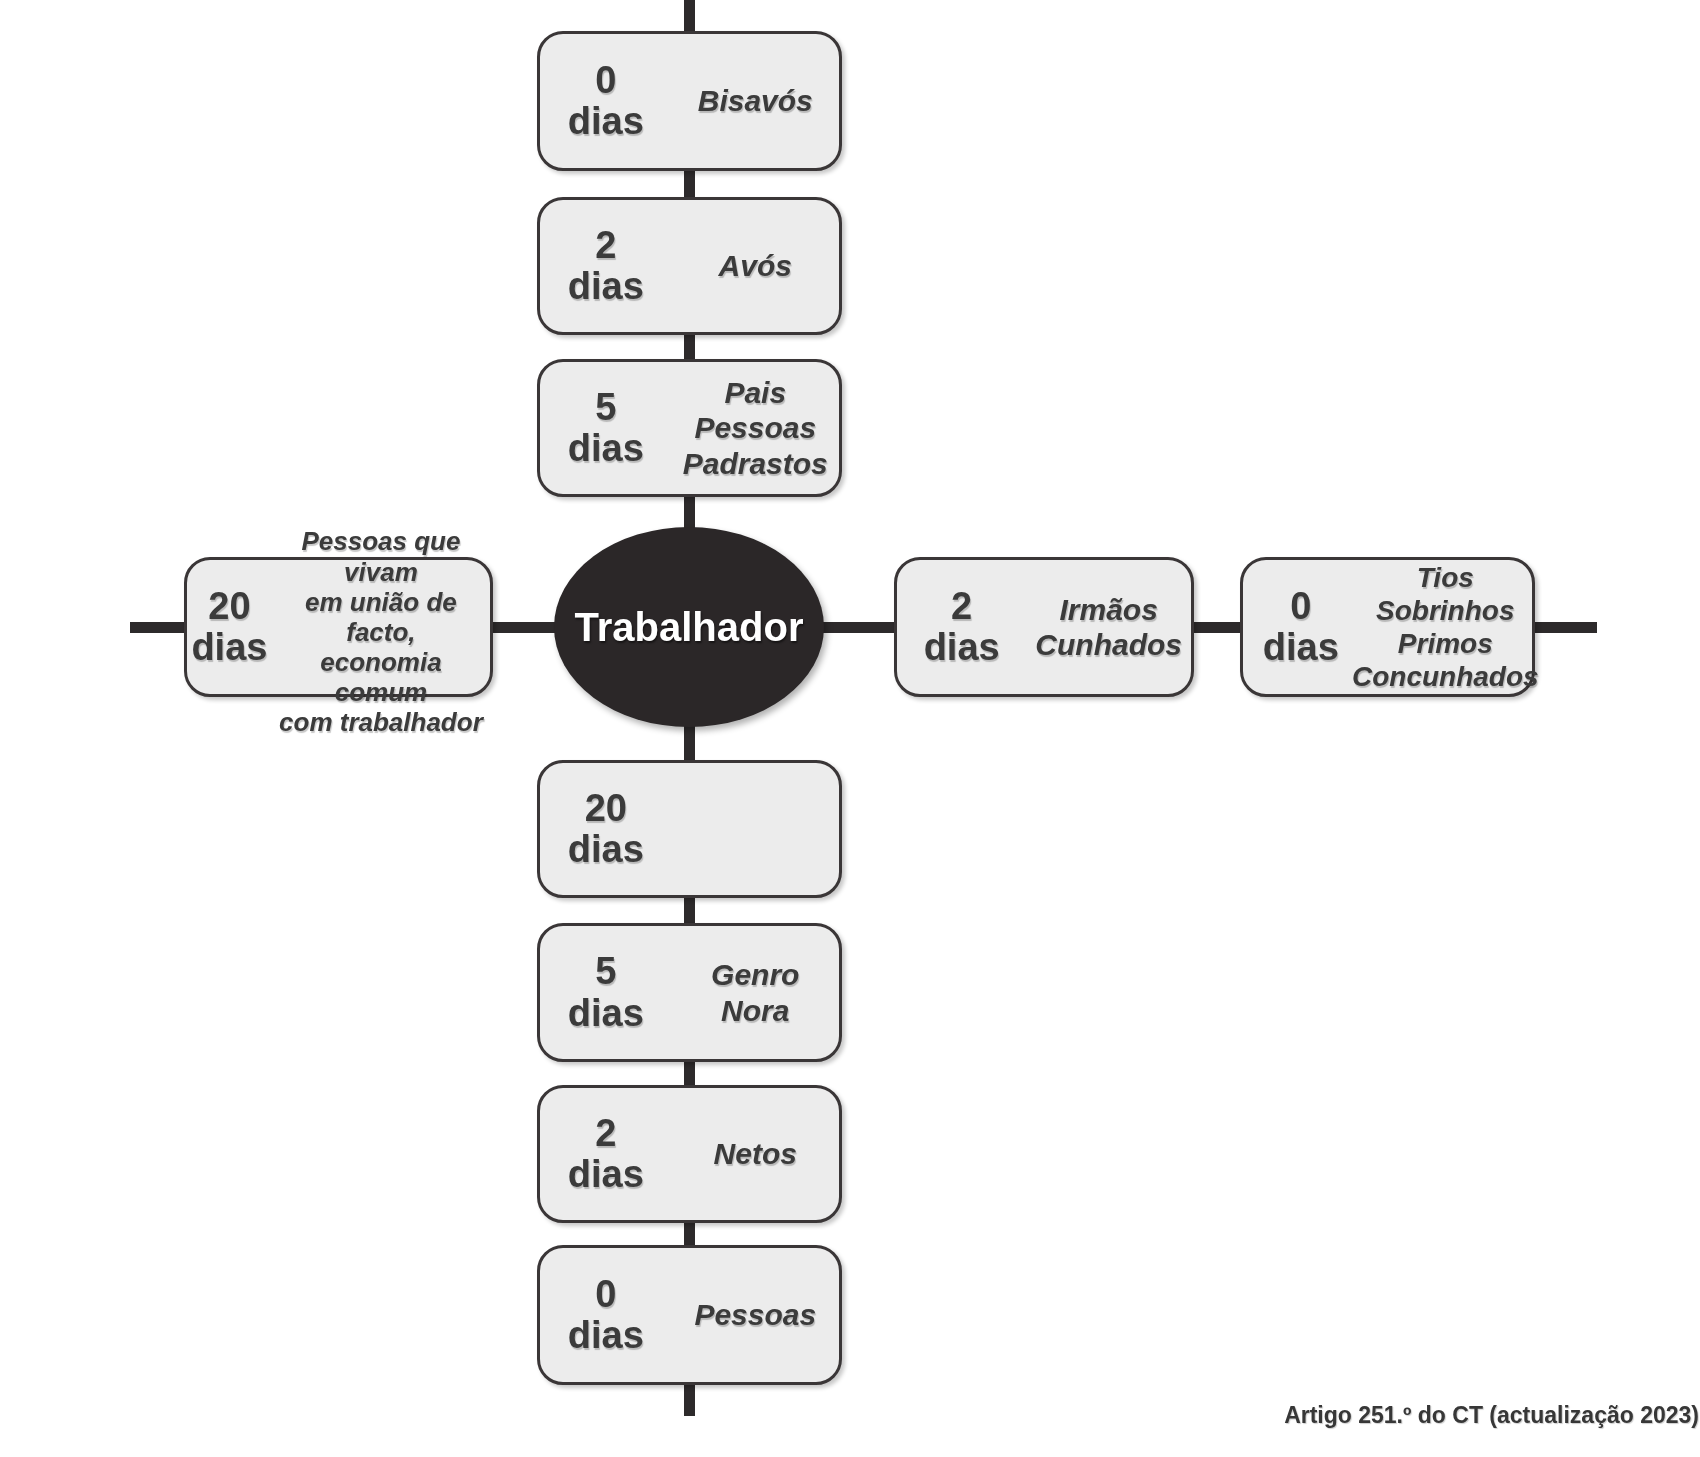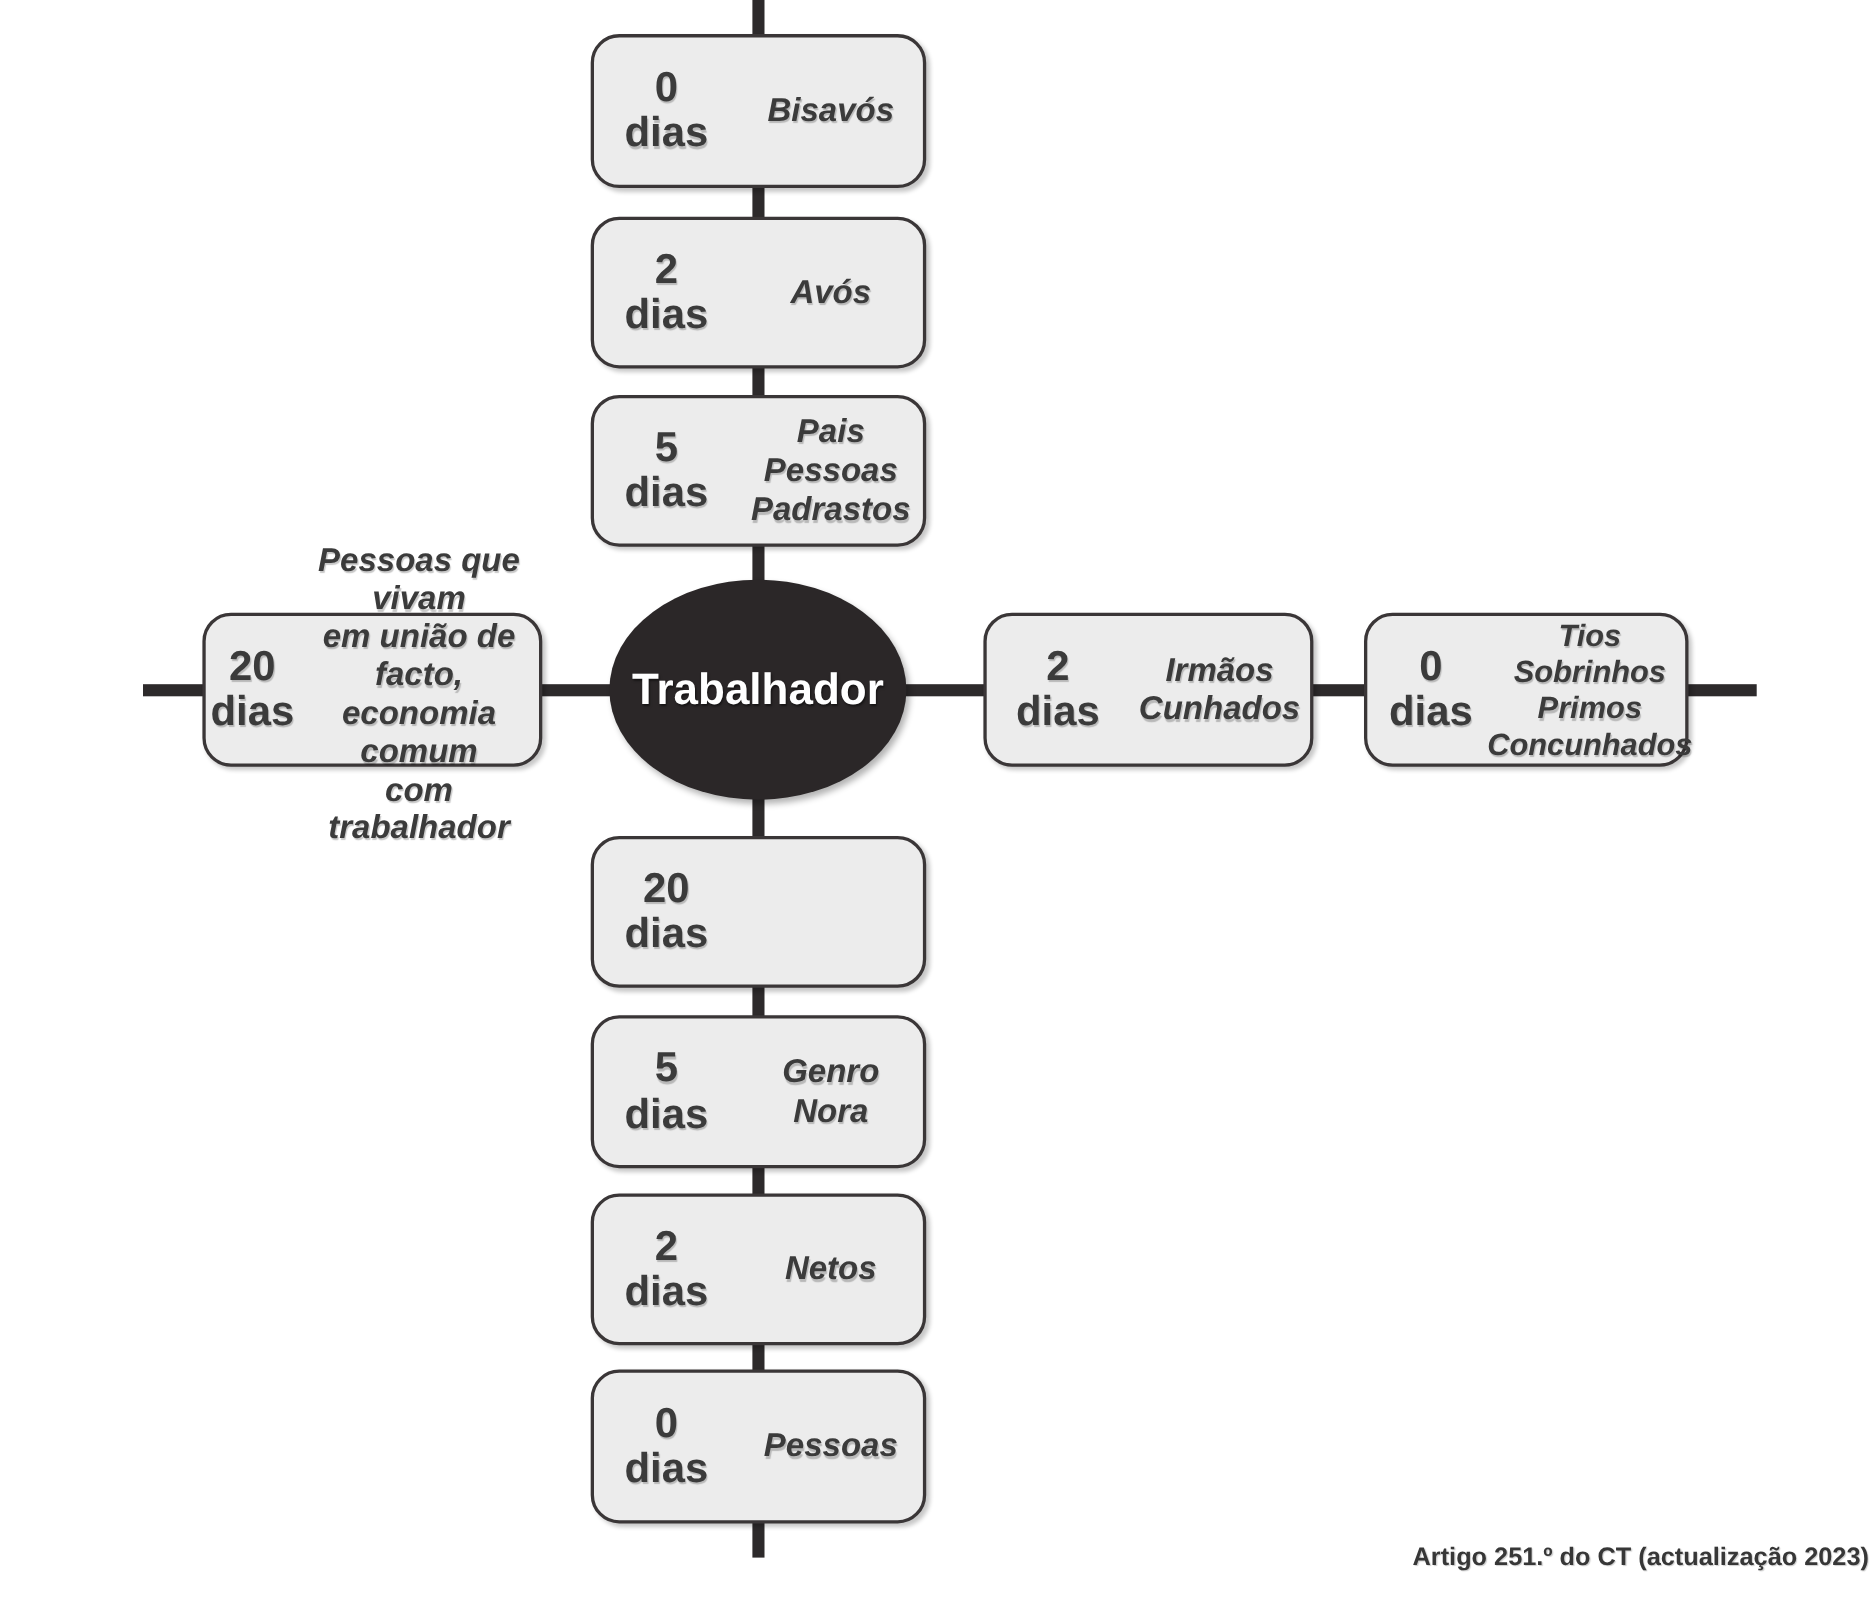--- a/index.html
+++ b/index.html
@@ -42,21 +42,21 @@
   .label{
     width:56%;
     display:flex;flex-direction:column;align-items:center;justify-content:center;
     font-size:30px;line-height:1.17;
     text-shadow:1px 2px 1px rgba(0,0,0,0.22);
     text-align:center;
     font-style:italic;
   }
   .node.small-label .label{font-size:28px;line-height:1.18;width:60%;}
   .node.small-label .days{width:40%;}
-  .node.tiny-label .label{font-size:30px;line-height:1.16;width:72%;margin-top:10px;}
+  .node.tiny-label .label{font-size:26px;line-height:1.16;width:72%;margin-top:10px;}
   .node.tiny-label .days{width:28%;}
   .ellipse{
     position:absolute;z-index:3;
     left:554px;top:527px;width:270px;height:200px;
     background:var(--ellipse-bg);
     border-radius:50%;
     display:flex;align-items:center;justify-content:center;
     box-shadow:3px 4px 6px rgba(0,0,0,0.3);
   }
   .ellipse span{

